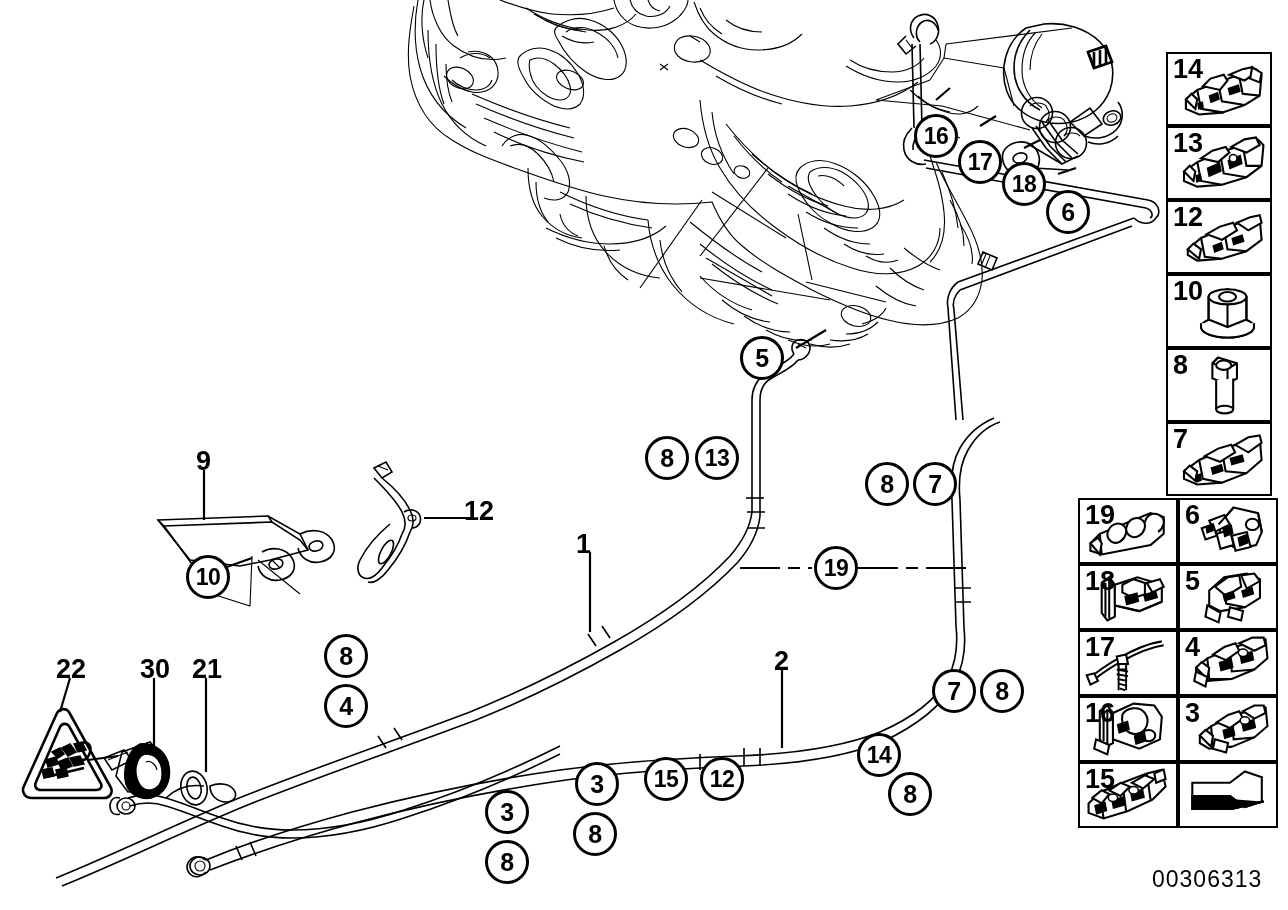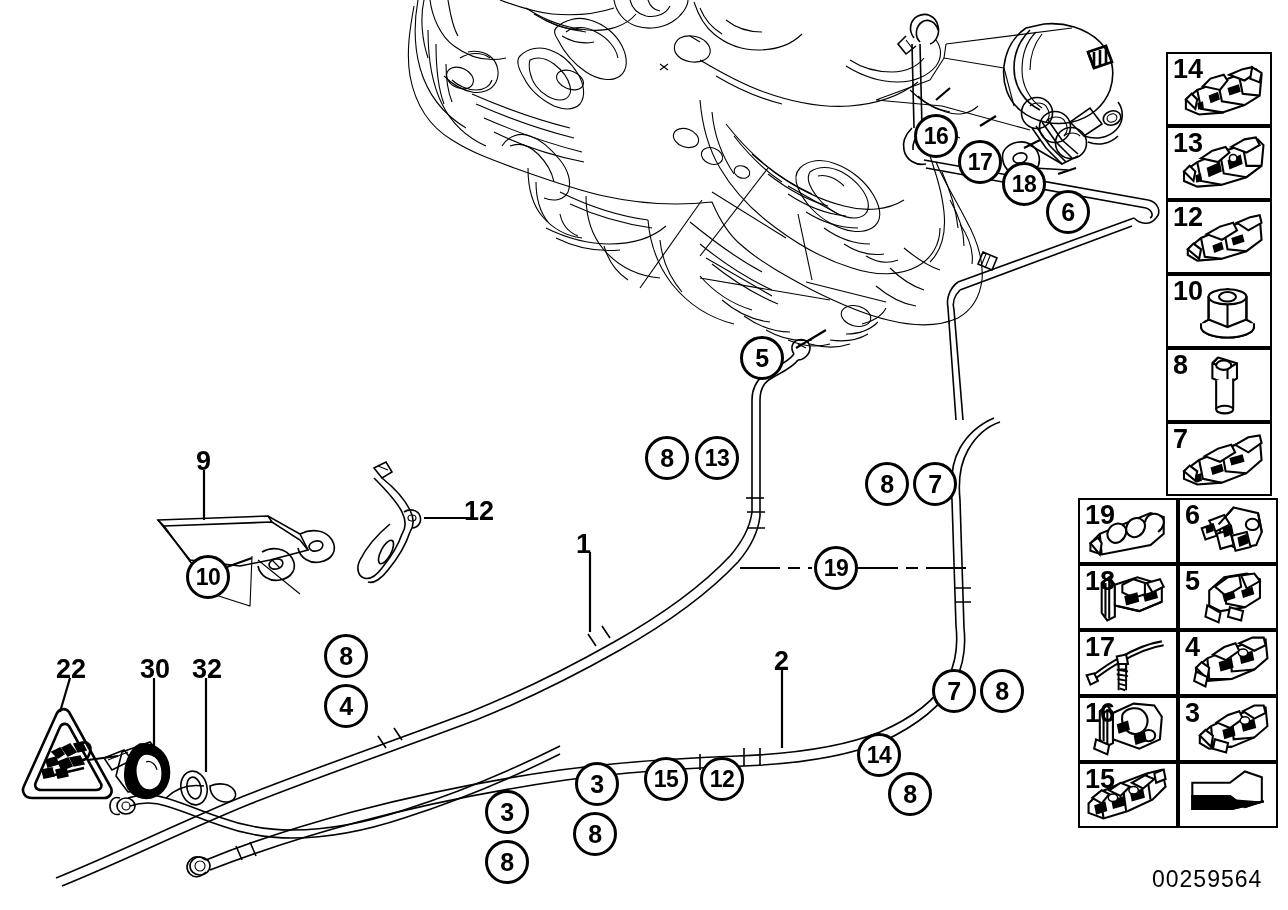--- a/index.html
+++ b/index.html
@@ -435,21 +435,21 @@
       <path class="lead" d="M224 568 L252 558"></path>
     </g>
   </svg>
 
   <div class="plab" style="left:576px;top:531px;">1</div>
   <div class="plab" style="left:774px;top:648px;">2</div>
   <div class="plab" style="left:196px;top:448px;">9</div>
   <div class="plab" style="left:464px;top:498px;">12</div>
   <div class="plab" style="left:56px;top:656px;">22</div>
   <div class="plab" style="left:140px;top:656px;">30</div>
-  <div class="plab" style="left:192px;top:656px;">32</div>
+  <div class="plab" style="left:192px;top:656px;">21</div>
 
   <div class="callout w2" style="left:914px;top:114px;">16</div>
   <div class="callout w2" style="left:958px;top:140px;">17</div>
   <div class="callout w2" style="left:1002px;top:162px;">18</div>
   <div class="callout" style="left:1046px;top:190px;">6</div>
   <div class="callout" style="left:740px;top:336px;">5</div>
   <div class="callout" style="left:645px;top:436px;">8</div>
   <div class="callout w2" style="left:695px;top:436px;">13</div>
   <div class="callout" style="left:865px;top:462px;">8</div>
   <div class="callout" style="left:913px;top:462px;">7</div>
@@ -743,15 +743,15 @@
       <svg class="lart" viewBox="0 0 100 66">
         <g stroke="#000" stroke-width="2.2">
           <path d="M86 14 L68 8 L52 20 L12 20 L12 34 L52 34 L68 46 L86 40 Z" fill="#fff"></path>
           <path d="M12 34 L12 48 L54 48 L88 40 L86 40" fill="#000"></path>
           <path d="M52 34 L68 46 L86 40 L88 40 L54 48 L12 48 L12 34 Z" fill="#000"></path>
         </g>
       </svg>
     </div>
   </div>
 
-  <div id="diagid" style="left:1152px;top:866px;">00259564</div>
+  <div id="diagid" style="left:1152px;top:866px;">00306313</div>
 
 </div>
 
 </body></html>

